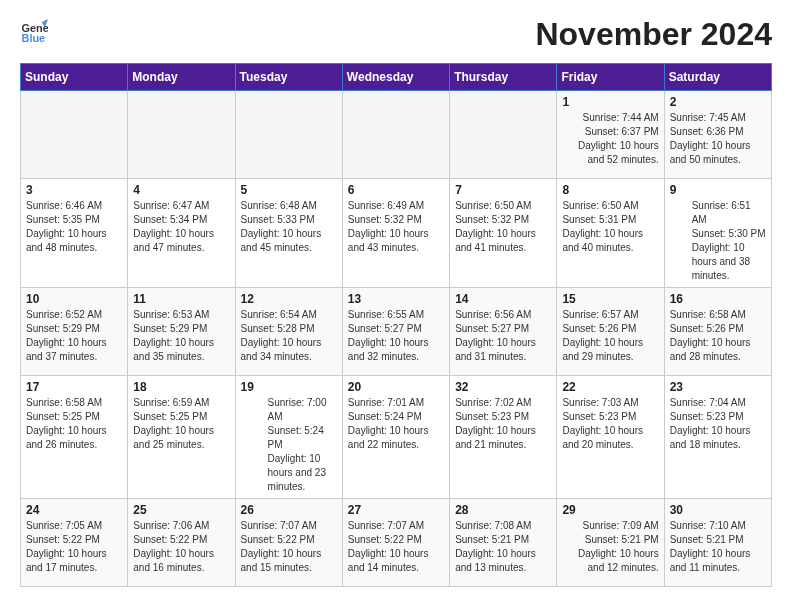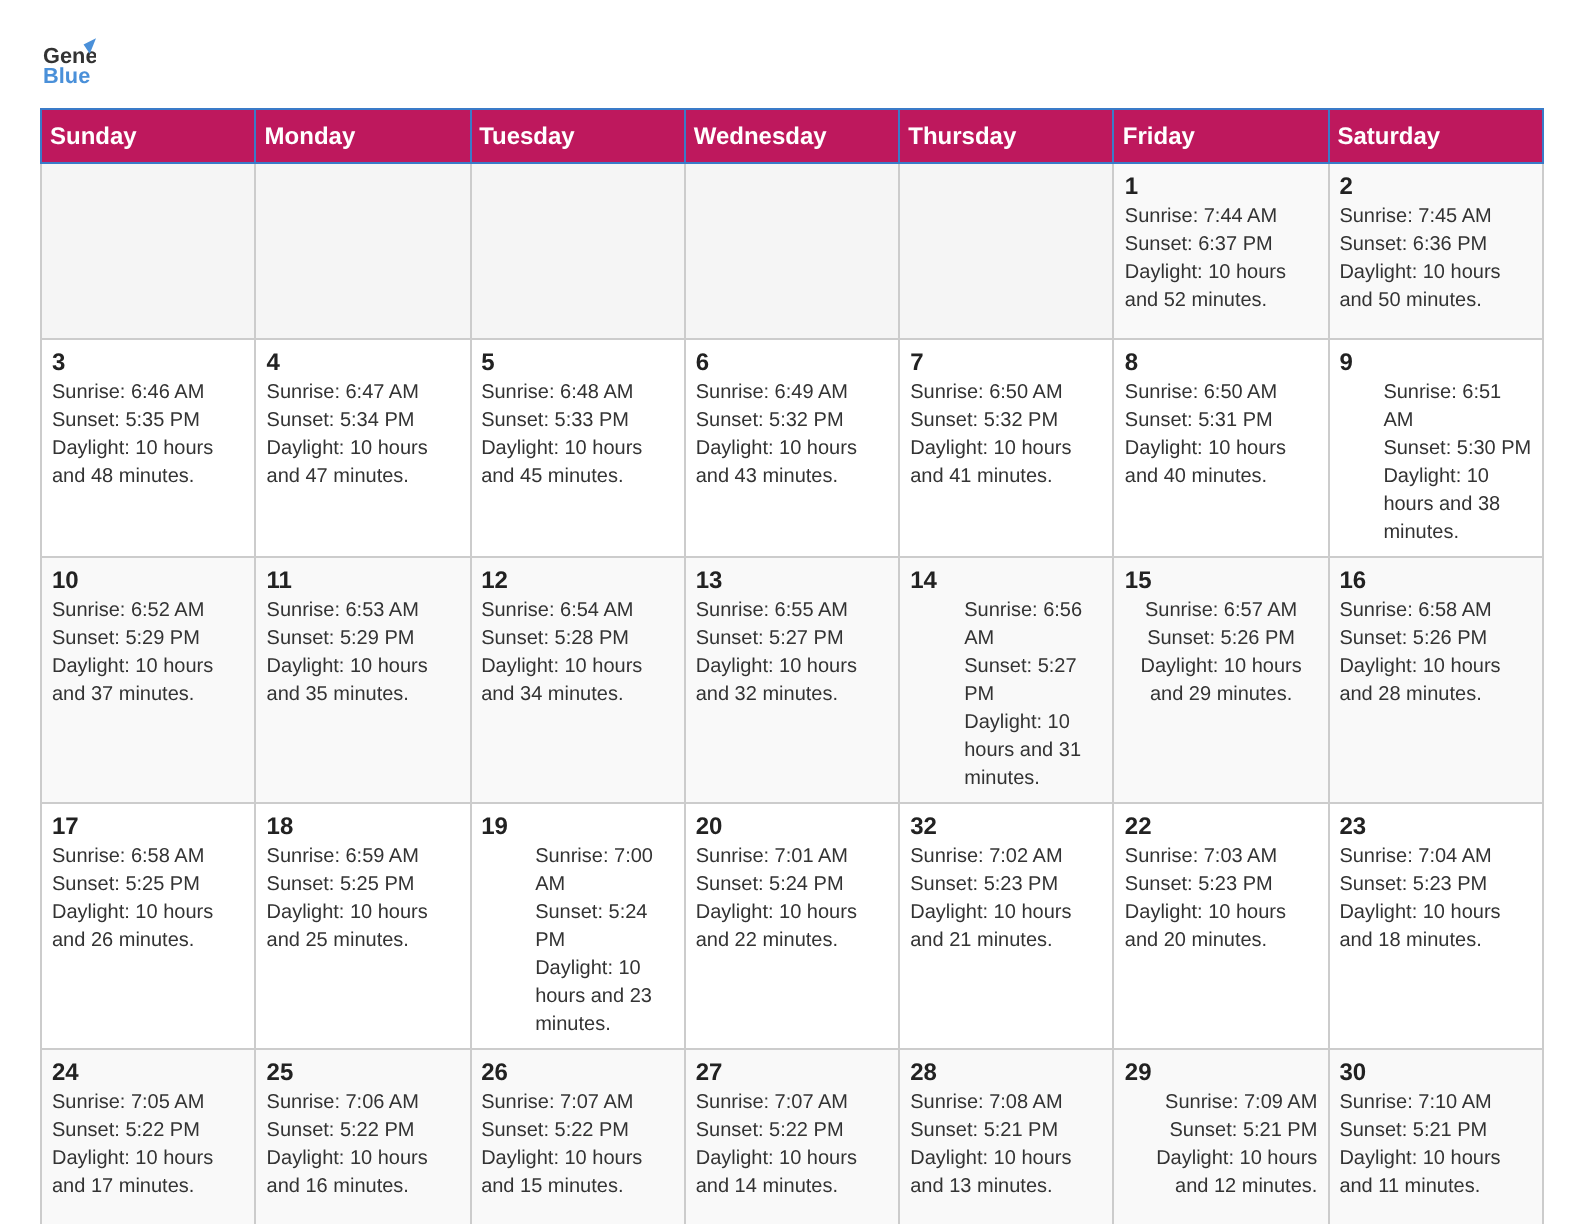--- a/index.html
+++ b/index.html
@@ -36,21 +36,21 @@
     .location-title {
       font-size: 16px;
       color: #555;
     }
     table {
       width: 100%;
       border-collapse: collapse;
       table-layout: fixed;
     }
     thead tr th {
-      background-color: #be185d;
+      background-color: #4c1d95;
       color: #fff;
       font-size: 12px;
       font-weight: bold;
       padding: 6px 4px;
       text-align: left;
       border: 1px solid #3a7bc8;
     }
     tbody tr td {
       vertical-align: top;
       border: 1px solid #ccc;
@@ -84,20 +84,21 @@
 
 <div class="header-area">
   <div class="logo">
     <svg class="logo-icon" viewBox="0 0 36 36">
       <text x="2" y="20" font-size="14" font-weight="bold" fill="#333">General</text>
       <text x="2" y="33" font-size="14" font-weight="bold" fill="#4a90d9">Blue</text>
       <polygon points="28,8 36,4 32,14" fill="#4a90d9"></polygon>
     </svg>
   </div>
   <div class="title-area">
+    <div class="month-title">November 2024</div>
   </div>
 </div>
 
 <table>
   <thead>
     <tr id="thead-row">
     <th>Sunday</th>
         <th>Monday</th>
         <th>Tuesday</th>
         <th>Wednesday</th>
@@ -108,21 +109,21 @@
   </thead>
   <tbody id="calendar-body">
   <tr>
         <td class="empty-cell"></td>
         <td class="empty-cell"></td>
         <td class="empty-cell"></td>
         <td class="empty-cell"></td>
         <td class="empty-cell"></td>
         <td>
           <span class="day-num">1</span>
-          <div class="day-info" style="white-space: pre-line;">Sunrise: 7:44 AM
+          <div class="day-info" style="white-space: pre-line; text-align: right;">Sunrise: 7:44 AM
 Sunset: 6:37 PM
 Daylight: 10 hours and 52 minutes.</div>
         </td>
         <td>
           <span class="day-num">2</span>
           <div class="day-info" style="white-space: pre-line;">Sunrise: 7:45 AM
 Sunset: 6:36 PM
 Daylight: 10 hours and 50 minutes.</div>
         </td>
       </tr>
@@ -190,27 +191,27 @@
 Daylight: 10 hours and 34 minutes.</div>
         </td>
         <td>
           <span class="day-num">13</span>
           <div class="day-info" style="white-space: pre-line;">Sunrise: 6:55 AM
 Sunset: 5:27 PM
 Daylight: 10 hours and 32 minutes.</div>
         </td>
         <td>
           <span class="day-num">14</span>
-          <div class="day-info" style="white-space: pre-line; margin-left: 27px;">Sunrise: 6:56 AM
+          <div class="day-info" style="white-space: pre-line;">Sunrise: 6:56 AM
 Sunset: 5:27 PM
 Daylight: 10 hours and 31 minutes.</div>
         </td>
         <td>
           <span class="day-num">15</span>
-          <div class="day-info" style="white-space: pre-line; text-align: center;">Sunrise: 6:57 AM
+          <div class="day-info" style="white-space: pre-line;">Sunrise: 6:57 AM
 Sunset: 5:26 PM
 Daylight: 10 hours and 29 minutes.</div>
         </td>
         <td>
           <span class="day-num">16</span>
           <div class="day-info" style="white-space: pre-line;">Sunrise: 6:58 AM
 Sunset: 5:26 PM
 Daylight: 10 hours and 28 minutes.</div>
         </td>
       </tr>

